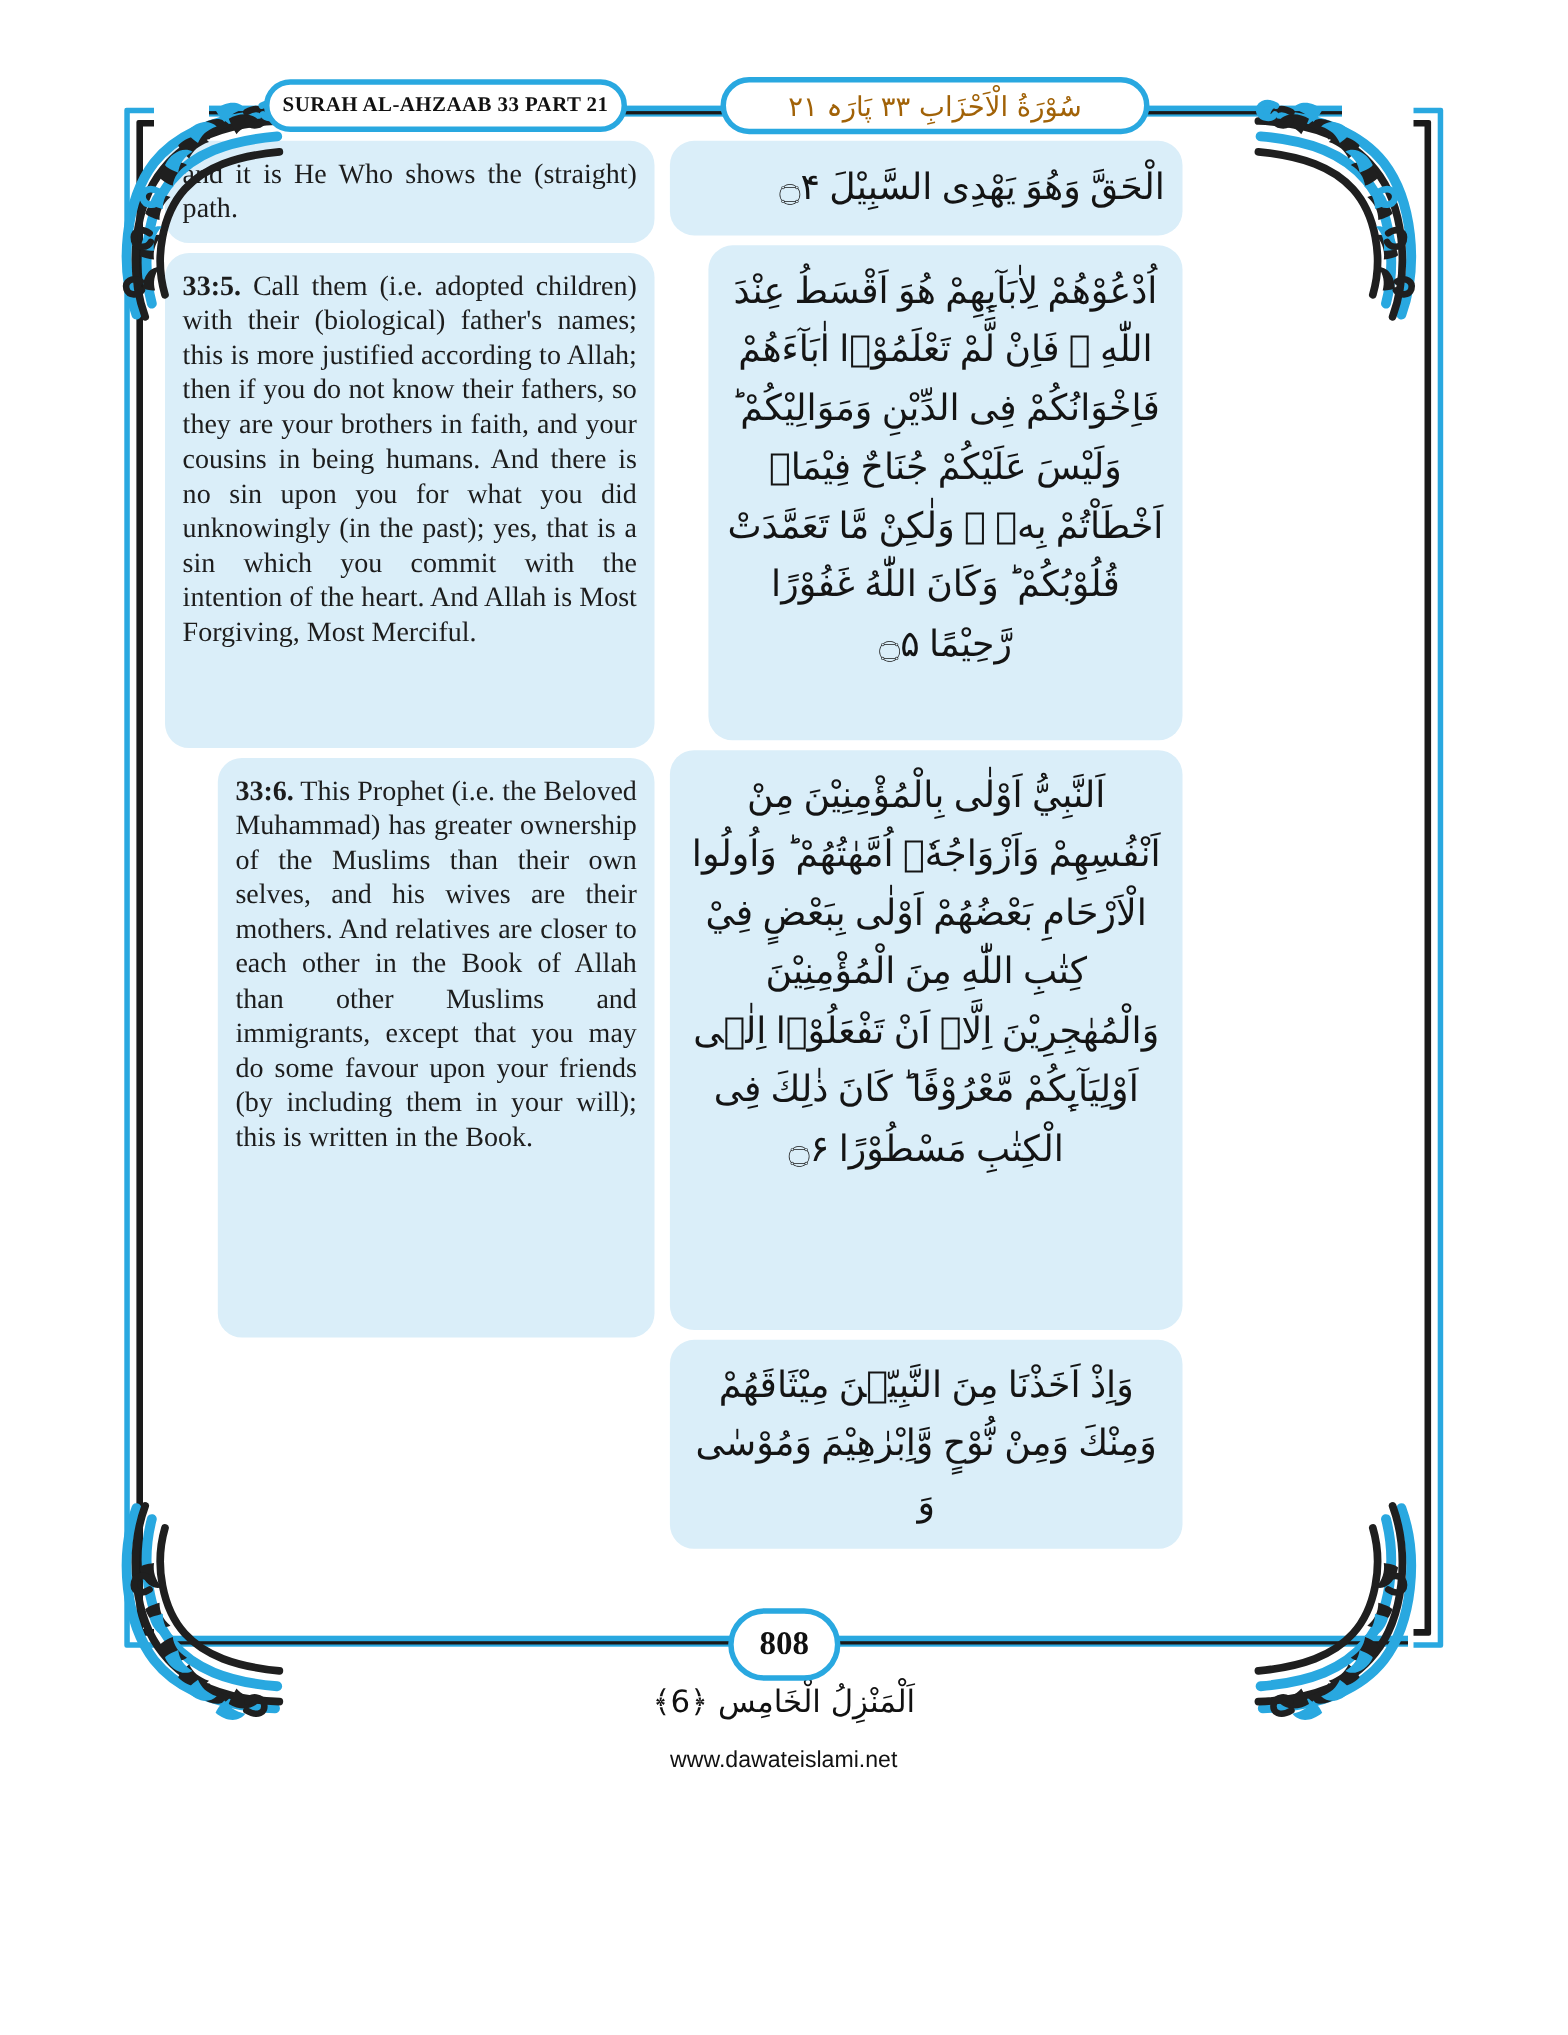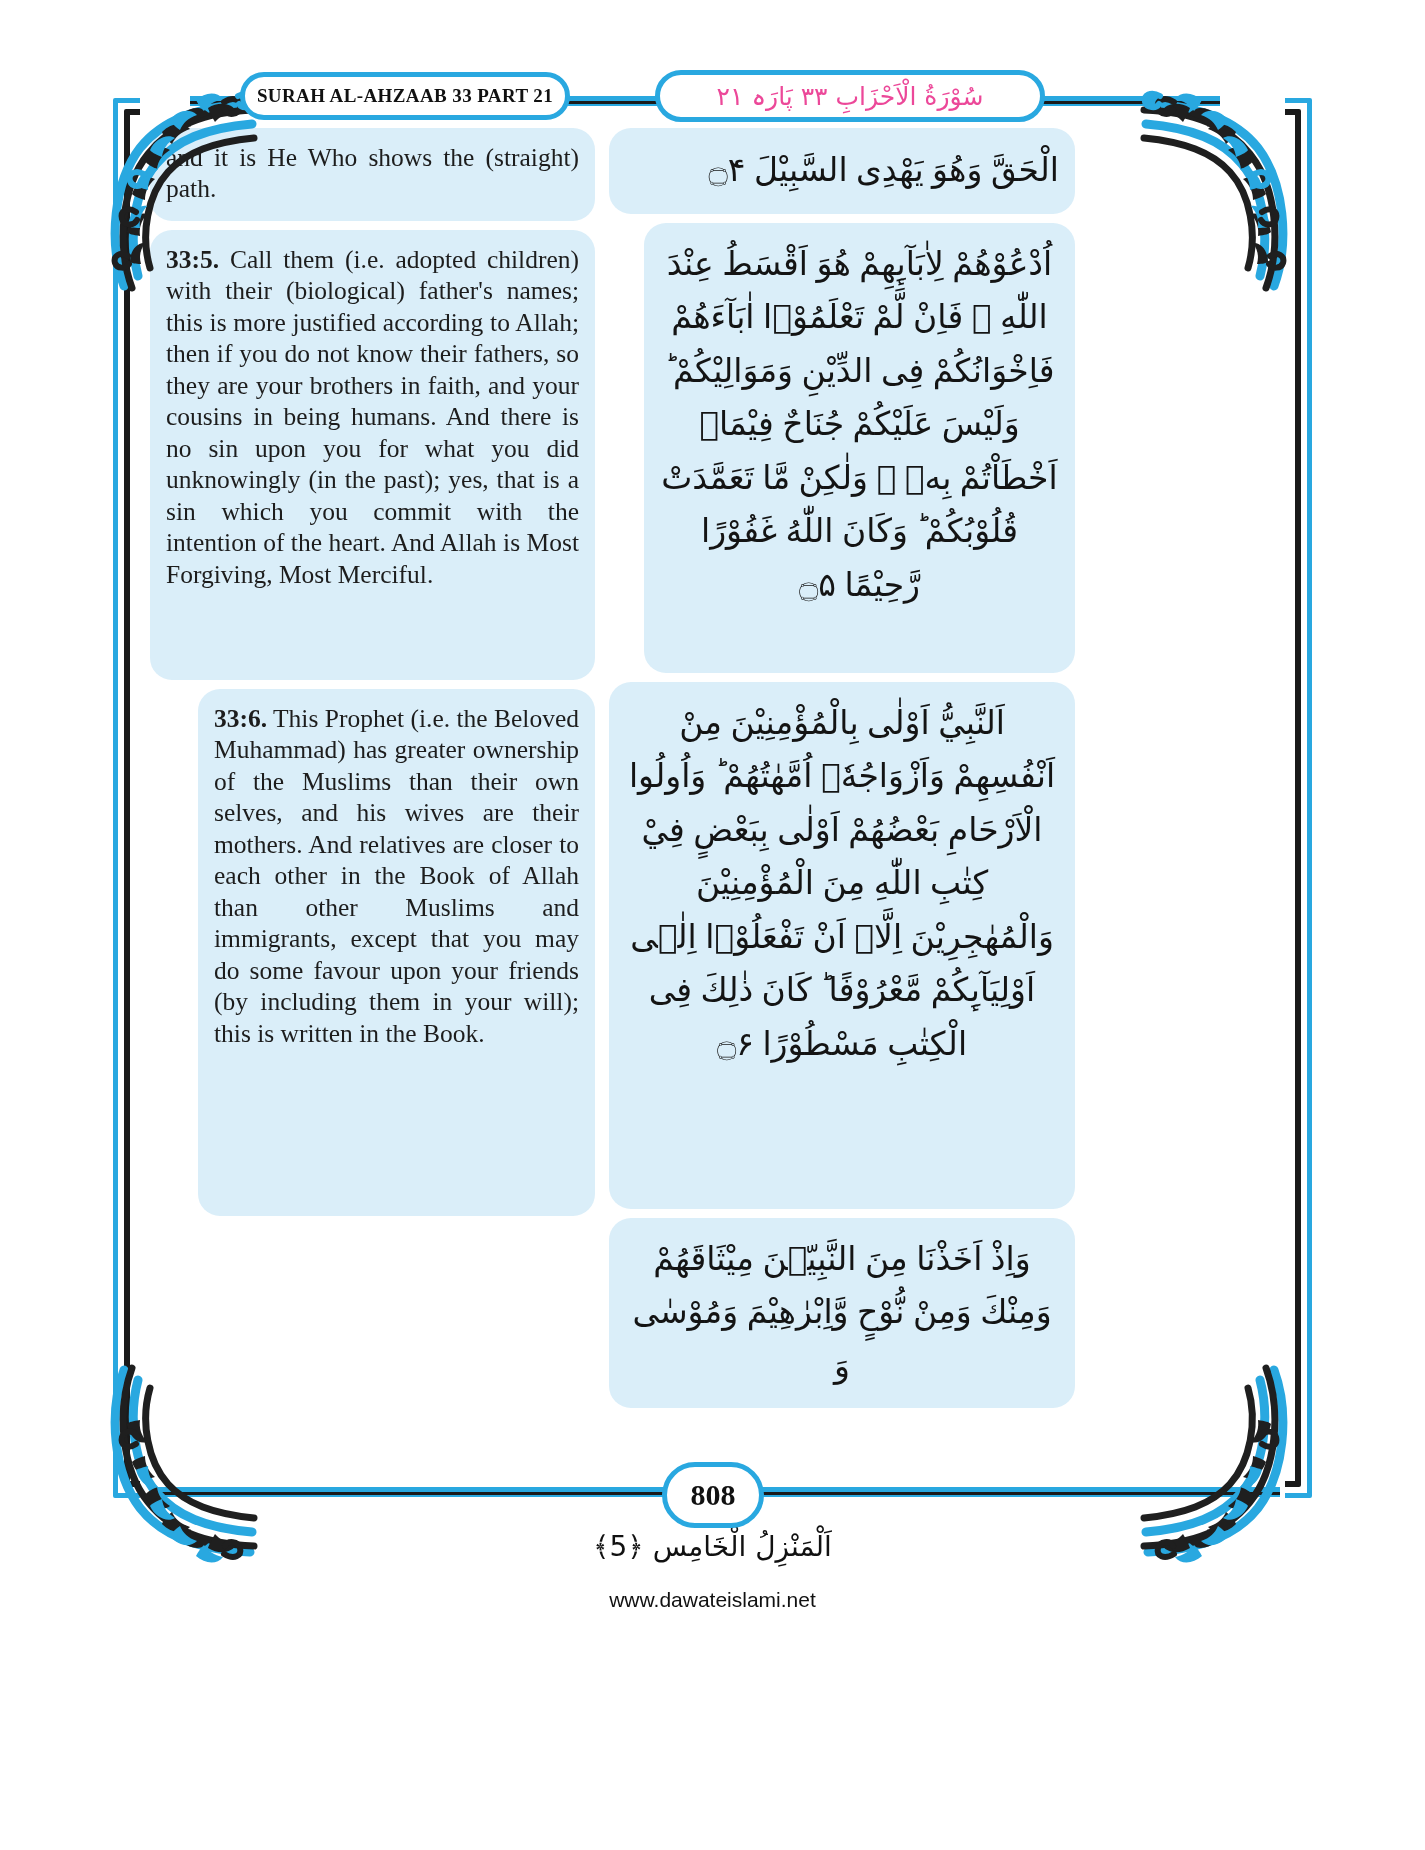--- a/index.html
+++ b/index.html
@@ -93,21 +93,21 @@
     color: #111;
     white-space: nowrap;
   }
   .pill-ar {
     left: 655px; top: 70px;
     width: 390px; height: 52px;
   }
   .pill-ar span {
     font-family: "DejaVu Sans", sans-serif;
     font-size: 25px;
-    color: #ec4899;
+    color: #a16207;
     direction: rtl;
     white-space: nowrap;
     line-height: 1;
   }
 
   
   .corner { position: absolute; z-index: 5; }
   .corner-tl { left: 78px;  top: 62px;  }
   .corner-tr { left: 1140px; top: 62px; transform: scaleX(-1); }
   .corner-bl { left: 78px;  top: 1360px; transform: scaleY(-1); }
@@ -395,16 +395,16 @@
 
   </div>
 
   <div class="rule rule-bot-left"></div>
   <div class="rule rule-bot-right"></div>
 
   <div class="page-num-pill">
     <span>808</span>
   </div>
 
-  <div class="footer-ar">اَلْمَنْزِلُ الْخَامِس ﴿5﴾</div>
+  <div class="footer-ar">اَلْمَنْزِلُ الْخَامِس ﴿6﴾</div>
   <div class="footer-url">www.dawateislami.net</div>
 
 </div>
 
 </body></html>

